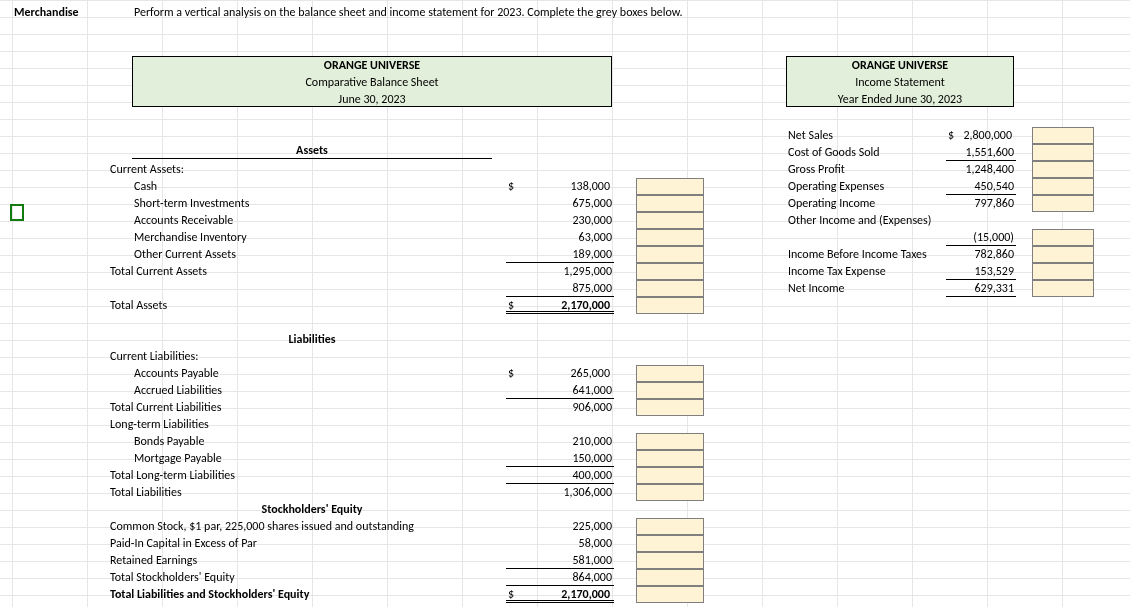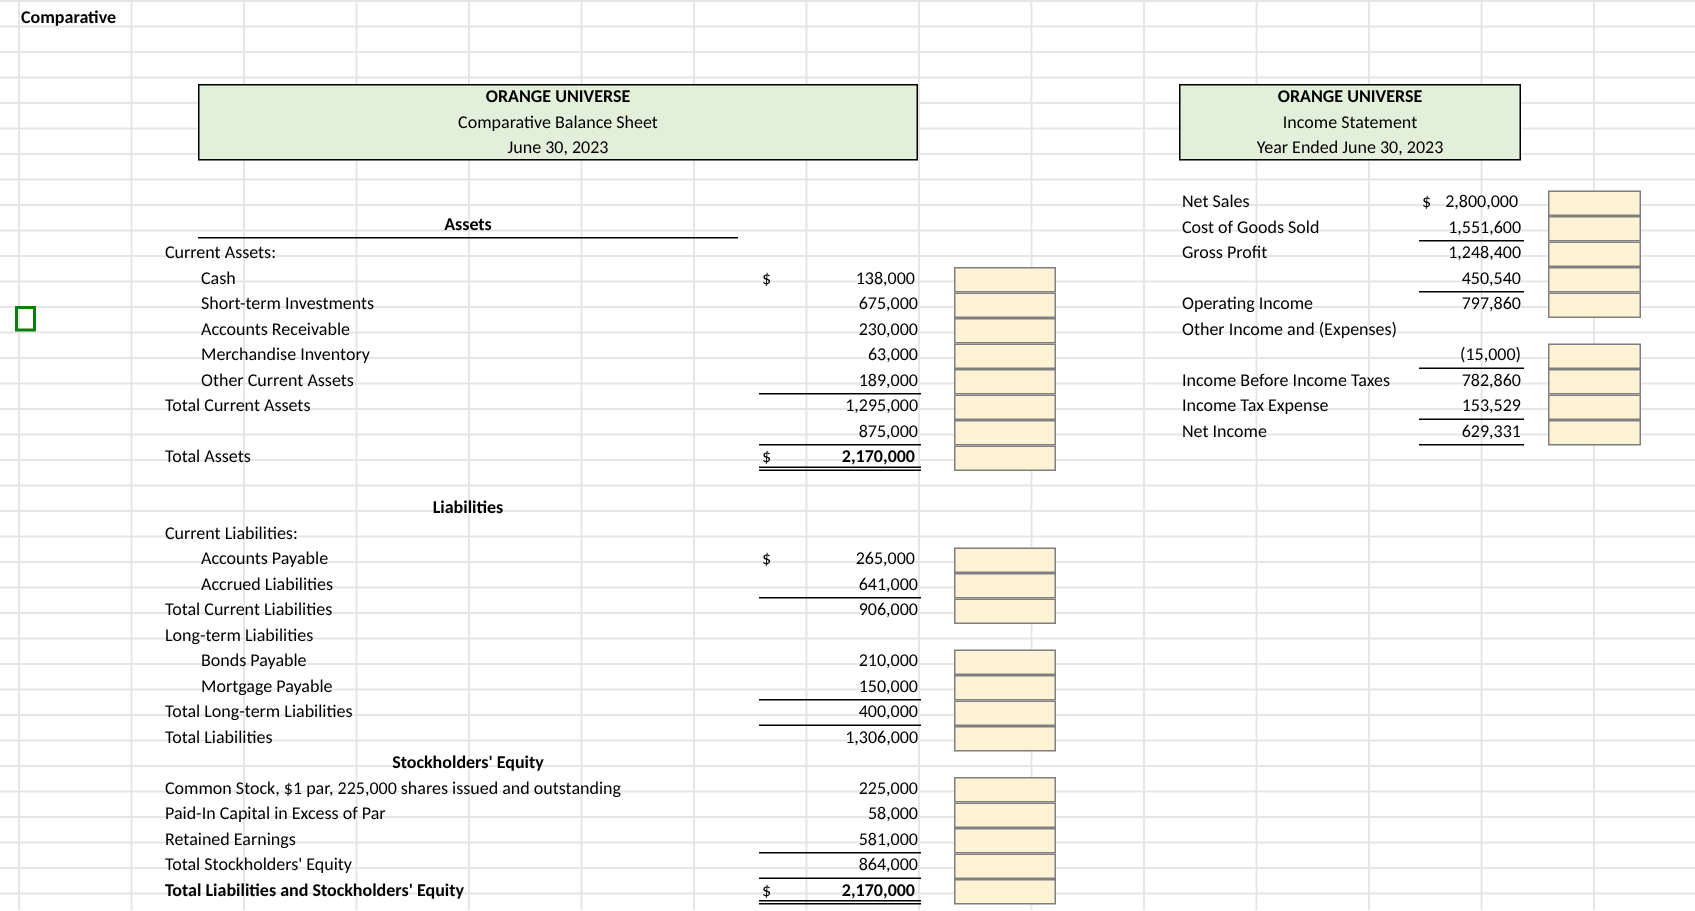--- a/index.html
+++ b/index.html
@@ -18,21 +18,22 @@
   .inputbox{background:#fff3d6;border:1px solid #7f7f7f;box-sizing:border-box}
   .selcell{border:2px solid #107c10;box-sizing:border-box}
   .dollar{width:10px;text-align:left;display:inline-block}
   .amt{display:inline-block;width:calc(100% - 12px);text-align:right}
 </style>
 </head>
 <body>
 <div class="sheet">
 <div class="grid-overlay"></div>
 
-<div class="cell b" style="left:12px;top:4px;width:80px">Comparative</div>
+<div class="cell b" style="left:12px;top:4px;width:80px">Merchandise</div>
+<div class="cell" style="left:132px;top:4px;width:700px">Perform a vertical analysis on the balance sheet and income statement for 2023. Complete the grey boxes below.</div>
 
 <div class="titlebox" style="position:absolute;left:132px;top:56px;width:480px;height:51px"></div>
 <div class="cell b center" style="left:132px;top:57px;width:480px">ORANGE UNIVERSE</div>
 <div class="cell center" style="left:132px;top:74px;width:480px">Comparative Balance Sheet</div>
 <div class="cell center" style="left:132px;top:91px;width:480px">June 30, 2023</div>
 
 <div class="titlebox" style="position:absolute;left:786px;top:56px;width:228px;height:51px"></div>
 <div class="cell b center" style="left:786px;top:57px;width:228px">ORANGE UNIVERSE</div>
 <div class="cell center" style="left:786px;top:74px;width:228px">Income Statement</div>
 <div class="cell center" style="left:786px;top:91px;width:228px">Year Ended June 30, 2023</div>
@@ -133,20 +134,21 @@
 <div class="inputbox cell" style="left:1032px;top:127px;width:62px"></div>
 
 <div class="cell" style="left:786px;top:144px;width:165px">Cost of Goods Sold</div>
 <div class="cell right thin-bottom" style="left:946px;top:144px;width:70px">1,551,600</div>
 <div class="inputbox cell" style="left:1032px;top:144px;width:62px"></div>
 
 <div class="cell" style="left:786px;top:161px;width:165px">Gross Profit</div>
 <div class="cell right" style="left:946px;top:161px;width:70px">1,248,400</div>
 <div class="inputbox cell" style="left:1032px;top:161px;width:62px"></div>
 
+<div class="cell" style="left:786px;top:178px;width:165px">Operating Expenses</div>
 <div class="cell right thin-bottom" style="left:946px;top:178px;width:70px">450,540</div>
 <div class="inputbox cell" style="left:1032px;top:178px;width:62px"></div>
 
 <div class="cell" style="left:786px;top:195px;width:165px">Operating Income</div>
 <div class="cell right" style="left:946px;top:195px;width:70px">797,860</div>
 <div class="inputbox cell" style="left:1032px;top:195px;width:62px"></div>
 
 <div class="cell" style="left:786px;top:212px;width:180px">Other Income and (Expenses)</div>
 
 <div class="cell right thin-bottom" style="left:946px;top:229px;width:70px">(15,000)</div>

